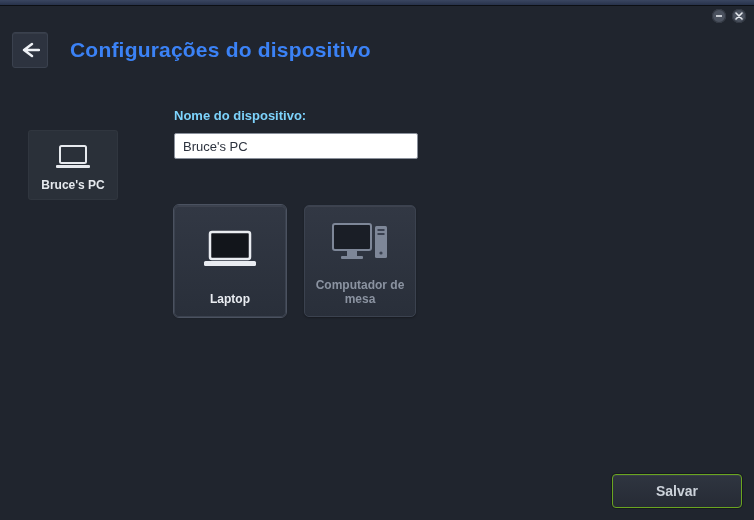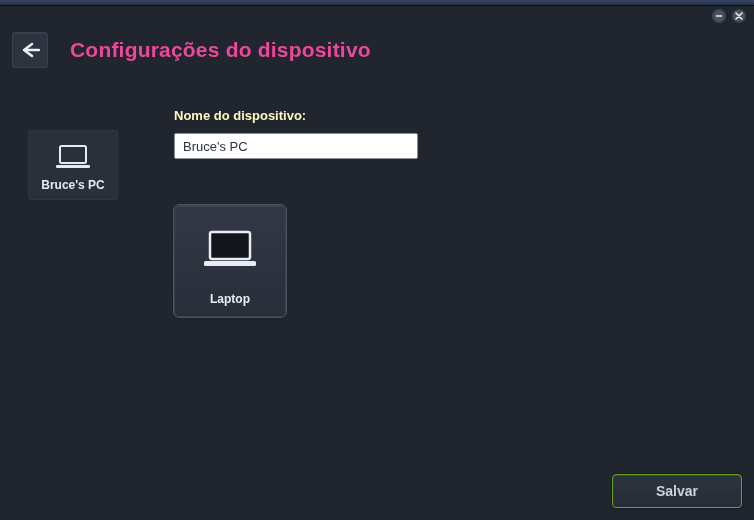--- a/index.html
+++ b/index.html
@@ -39,21 +39,21 @@
     border: 1px solid #3a414e;
     border-radius: 3px;
     display: flex; align-items: center; justify-content: center;
     cursor: pointer;
     margin-right: 22px;
     box-shadow: inset 0 1px 0 rgba(255,255,255,0.05);
   }
   .page-title {
     font-size: 21px;
     font-weight: 700;
-    color: #ec4899;
+    color: #3b82f6;
     letter-spacing: 0.2px;
   }
   .content {
     display: flex;
     padding: 30px 20px 0 28px;
     height: 370px;
   }
   .sidebar {
     width: 106px;
     flex-shrink: 0;
@@ -71,21 +71,21 @@
   }
   .device-card-label {
     font-size: 12px; font-weight: 600; color: #e6e9ee;
     margin-top: 6px;
   }
   .main {
     flex: 1;
     padding-left: 40px;
   }
   .field-label {
-    font-size: 13px; font-weight: 700; color: #fef9c3;
+    font-size: 13px; font-weight: 700; color: #7dd3fc;
     margin-bottom: 10px;
   }
   .text-input {
     width: 244px; height: 26px;
     background: #fff; border: 1px solid #8a909b;
     border-radius: 2px;
     padding: 2px 8px;
     font-size: 13px; color: #2d333f;
     outline: none;
   }
@@ -178,20 +178,34 @@
         <div class="type-tile selected">
           <div class="iconwrap">
             <svg width="64" height="44" viewBox="0 0 64 44">
               <rect x="12" y="4" width="40" height="27" rx="2" fill="#12151b" stroke="#e9ecf1" stroke-width="2.5"></rect>
               <rect x="6" y="33" width="52" height="5" rx="1.5" fill="#e9ecf1"></rect>
             </svg>
           </div>
           <div class="tile-label">Laptop</div>
         </div>
 
+        <div class="type-tile dim">
+          <div class="iconwrap">
+            <svg width="66" height="46" viewBox="0 0 66 46">
+              <rect x="6" y="4" width="38" height="26" rx="2" fill="#1a1e26" stroke="#7e8798" stroke-width="2"></rect>
+              <rect x="20" y="30" width="10" height="6" fill="#7e8798"></rect>
+              <rect x="14" y="36" width="22" height="3" rx="1" fill="#7e8798"></rect>
+              <rect x="48" y="6" width="12" height="32" rx="1.5" fill="#7e8798"></rect>
+              <rect x="50.5" y="9" width="7" height="2" fill="#3a4150"></rect>
+              <rect x="50.5" y="13" width="7" height="2" fill="#3a4150"></rect>
+              <circle cx="54" cy="33" r="1.6" fill="#3a4150"></circle>
+            </svg>
+          </div>
+          <div class="tile-label">Computador de mesa</div>
+        </div>
 
       </div>
     </div>
   </div>
 </div>
 
 <div class="footer">
   <div class="save-btn">
     <span>Salvar</span>
   </div>

